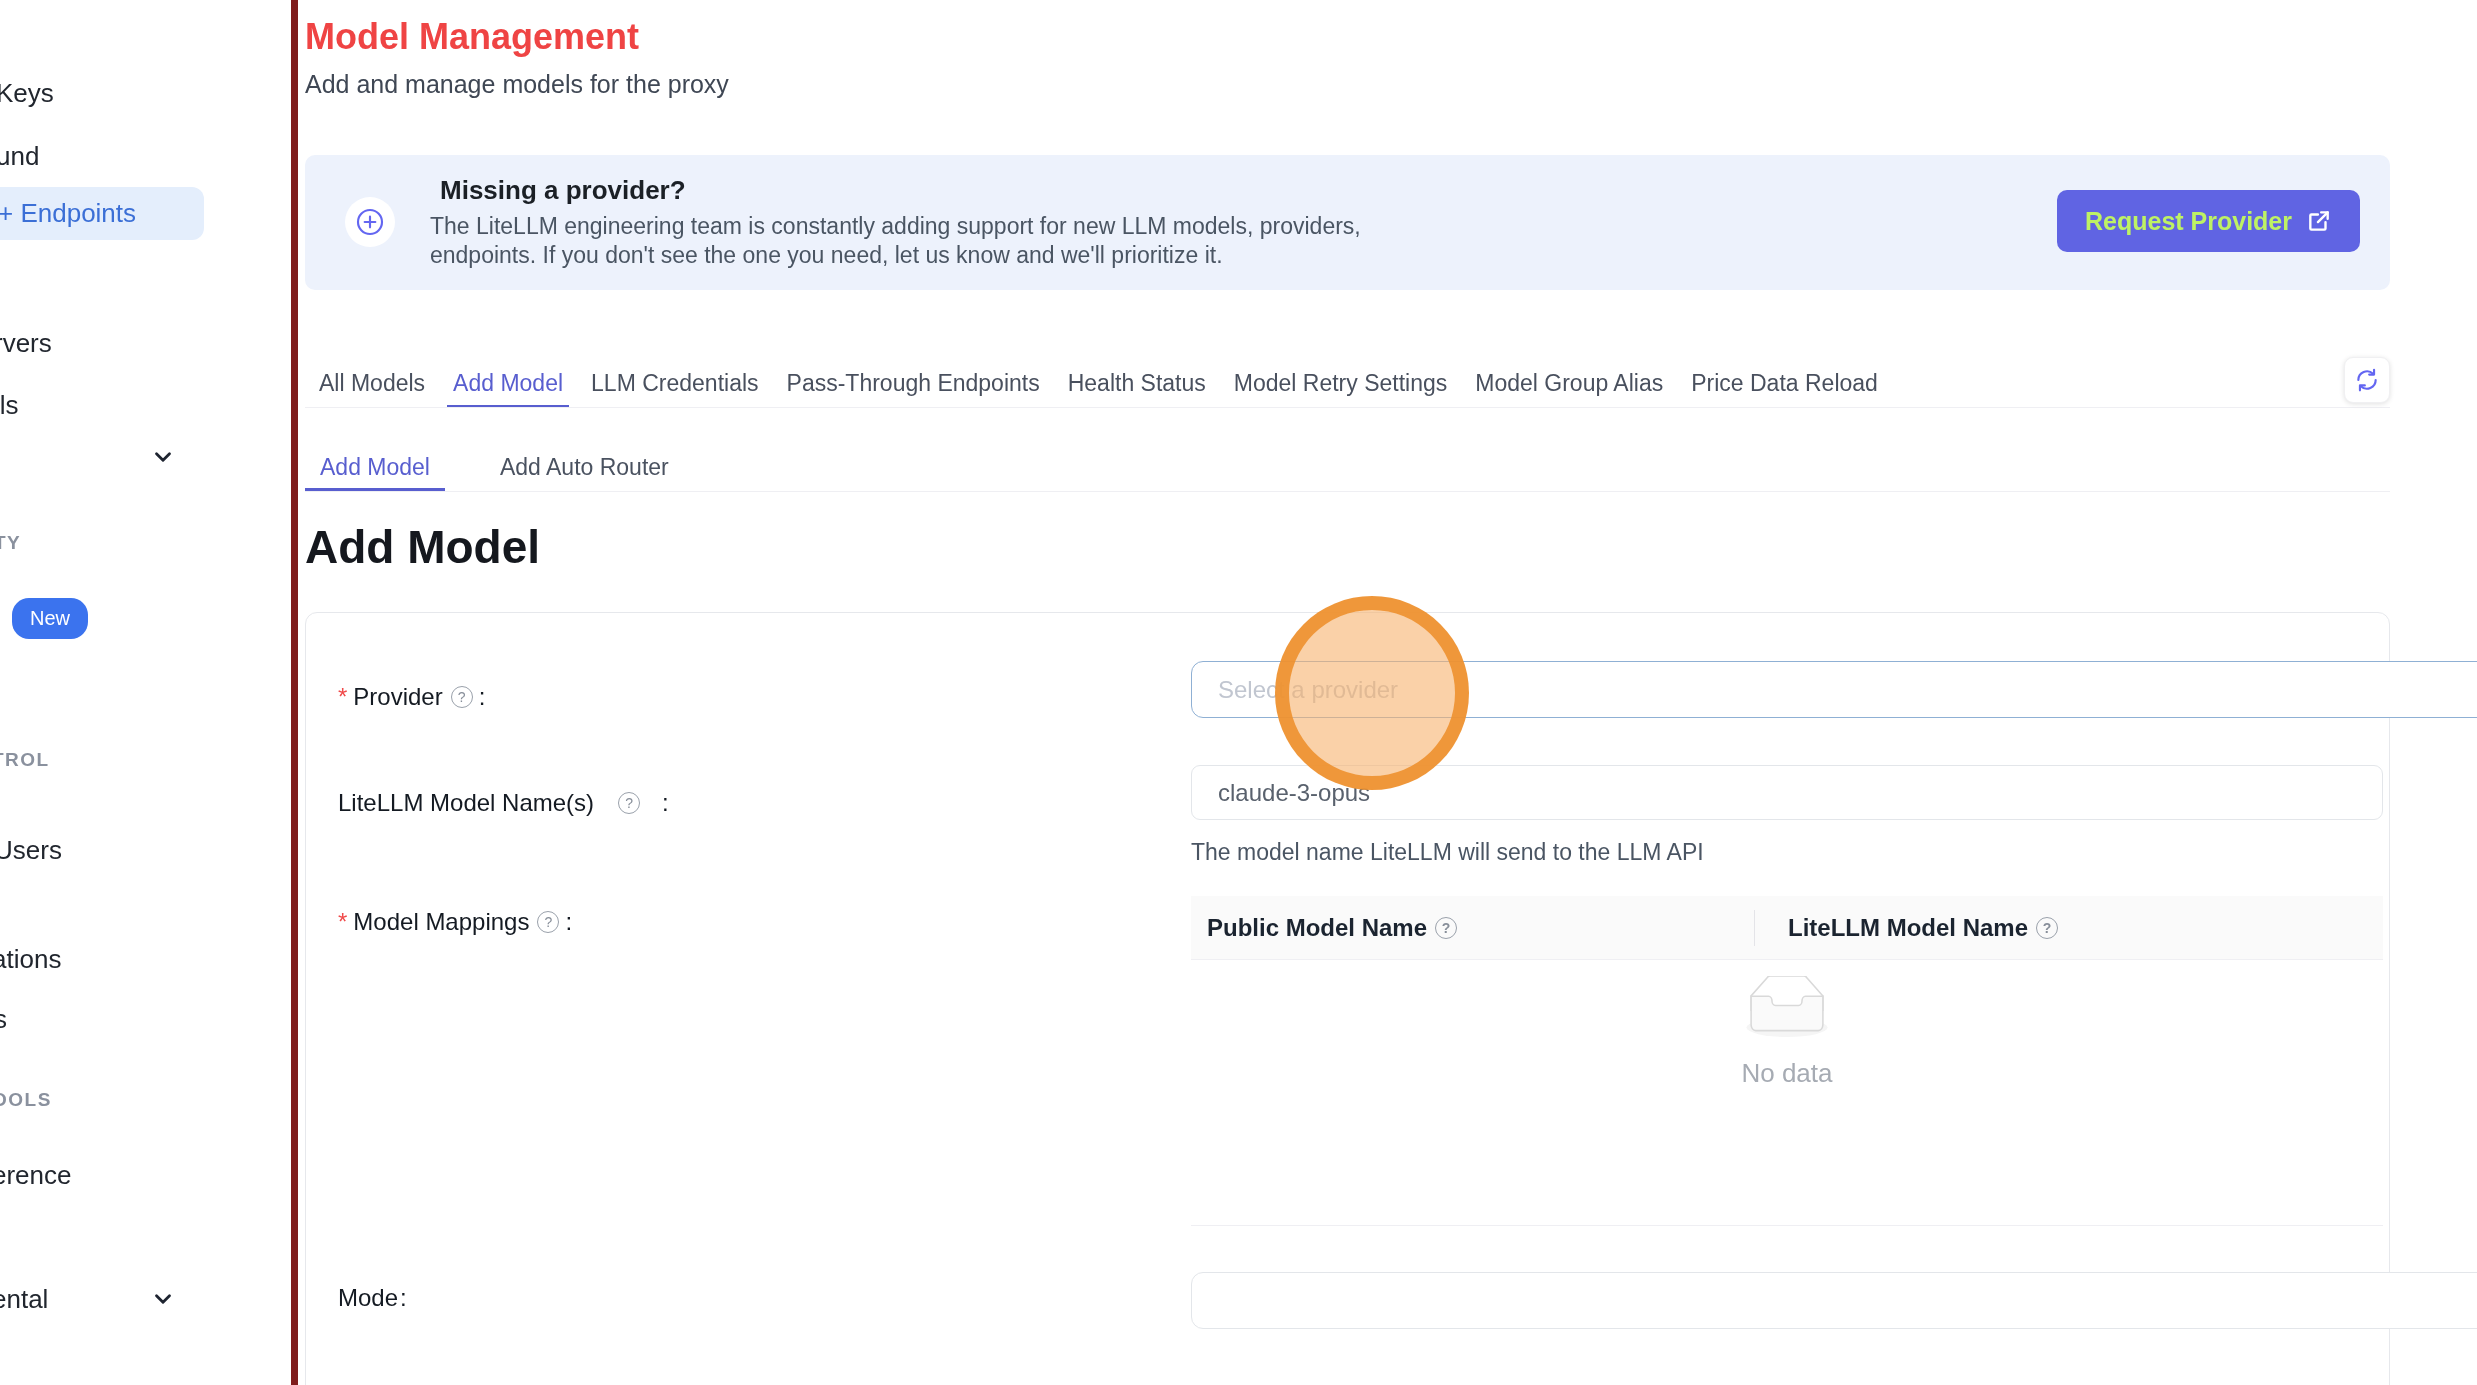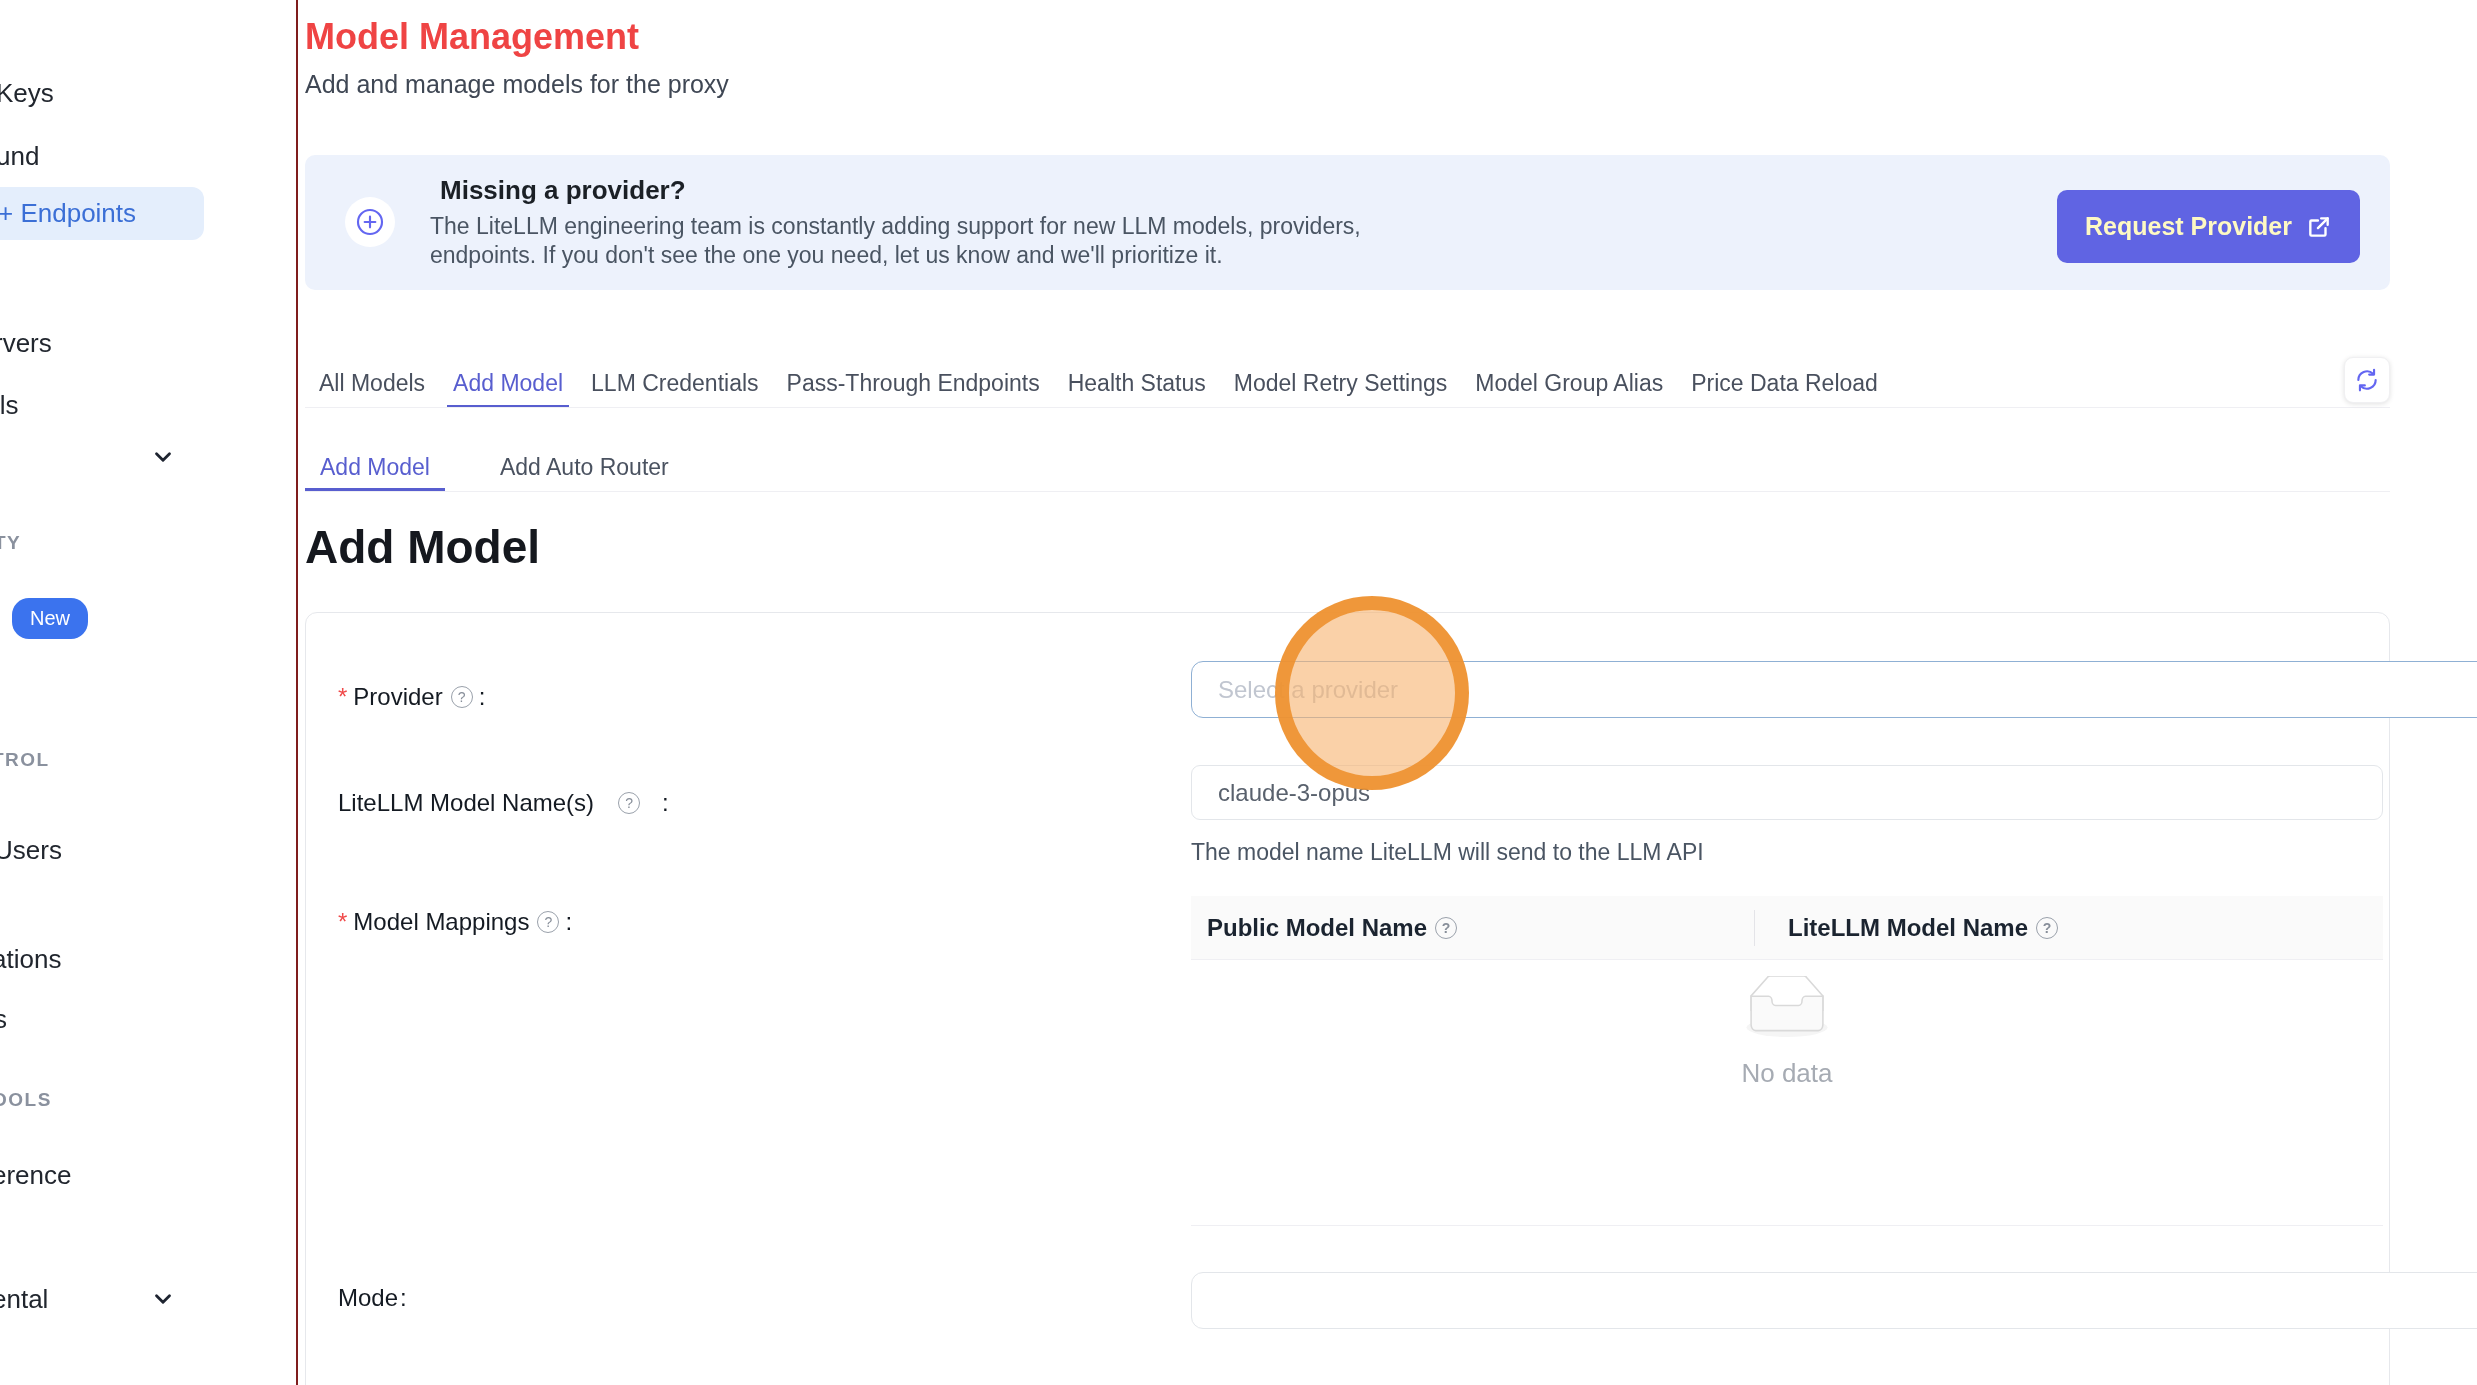--- a/index.html
+++ b/index.html
@@ -1,21 +1,21 @@
 <!DOCTYPE html>
 <html><head>
 <meta charset="utf-8">
 <style>
   * { margin:0; padding:0; box-sizing:border-box; }
   html,body { width:2477px; height:1385px; overflow:hidden; background:#fff;
     font-family:"Liberation Sans", sans-serif; color:#1e2430; }
 
   
   .sidebar { position:absolute; left:0; top:0; width:298px; height:1385px;
-    background:#fff; border-right:2px solid #7f1d1d; z-index:2;text-align:right; }
+    background:#fff; border-right:7px solid #7f1d1d; z-index:2;text-align:right; }
   .side-item { position:absolute; font-size:26px; color:#21262e; white-space:nowrap; cursor:pointer; }
   .side-section { position:absolute; font-size:19px; font-weight:600; letter-spacing:1.5px;
     color:#8a919e; white-space:nowrap; }
   .side-pill { position:absolute; left:-24px; top:187px; width:228px; height:53px;
     background:#e4eefc; border-radius:12px; display:flex; align-items:center;
     padding-left:22px; cursor:pointer; }
   .side-pill span { color:#3b6fd6; font-size:26px; }
   .badge-new { position:absolute; left:12px; top:598px; height:41px; padding:0 18px;
     border-radius:17px; background:#3b73ee; color:#fff; font-size:20px;
     display:flex; align-items:center; cursor:pointer; }
@@ -26,23 +26,23 @@
   .subtitle { position:absolute; left:305px; top:70px; font-size:25px; color:#3f4754; }
 
   
   .banner { position:absolute; left:305px; top:155px; width:2085px; height:135px;
     background:#edf2fc; border-radius:10px; }
   .banner-ic { position:absolute; left:40px; top:42px; width:50px; height:50px; background:#fff;
     border-radius:50%; display:flex; align-items:center; justify-content:center; }
   .banner-title { position:absolute; left:135px; top:20px; font-size:26px; font-weight:700; color:#1b2026; }
   .banner-body { position:absolute; left:125px; top:57px; width:1012px; font-size:23px;
     line-height:29px; color:#4a5563; }
-  .req-btn { position:absolute; right:30px; top:35px; height:73px; padding:0 28px;
+  .req-btn { position:absolute; right:30px; top:35px; height:62px; padding:0 28px;
     background:#6064e3; border-radius:10px; border:none; display:flex; align-items:center;
-    gap:14px; color:#fef9c3; font-size:25px; font-weight:700; cursor:pointer;
+    gap:14px; color:#bef264; font-size:25px; font-weight:700; cursor:pointer;
     font-family:"Liberation Sans", sans-serif; }
 
   
   .tabs { position:absolute; left:305px; top:360px; width:2085px; height:48px;
     border-bottom:1px solid #efeff3; display:flex; gap:16px; padding-left:8px; }
   .tab { font-size:23px; color:#49505e; line-height:46px; padding:0 6px;
     border-bottom:2px solid transparent; cursor:pointer; white-space:nowrap; }
   .tab.active { color:#585ecf; border-bottom-color:#585ecf; }
   .refresh-btn { position:absolute; left:2344px; top:357px; width:46px; height:46px;
     background:#fff; border:1px solid #f0f0f2; border-radius:9px;

